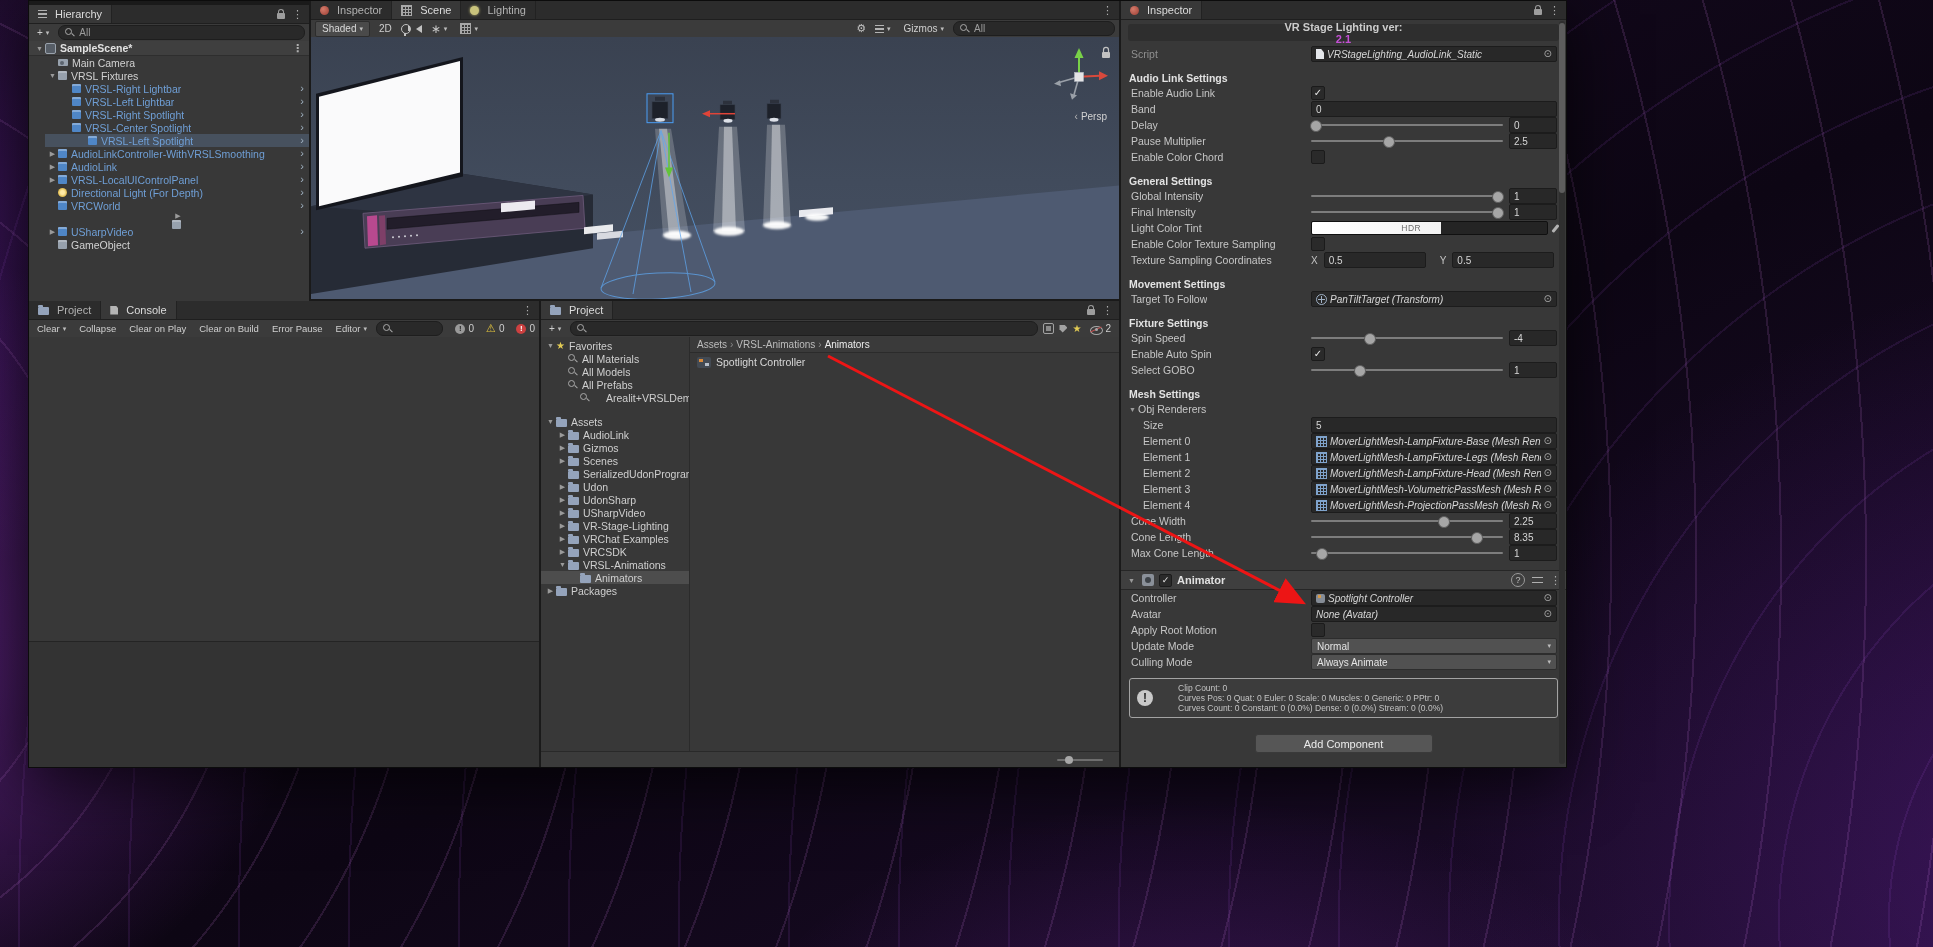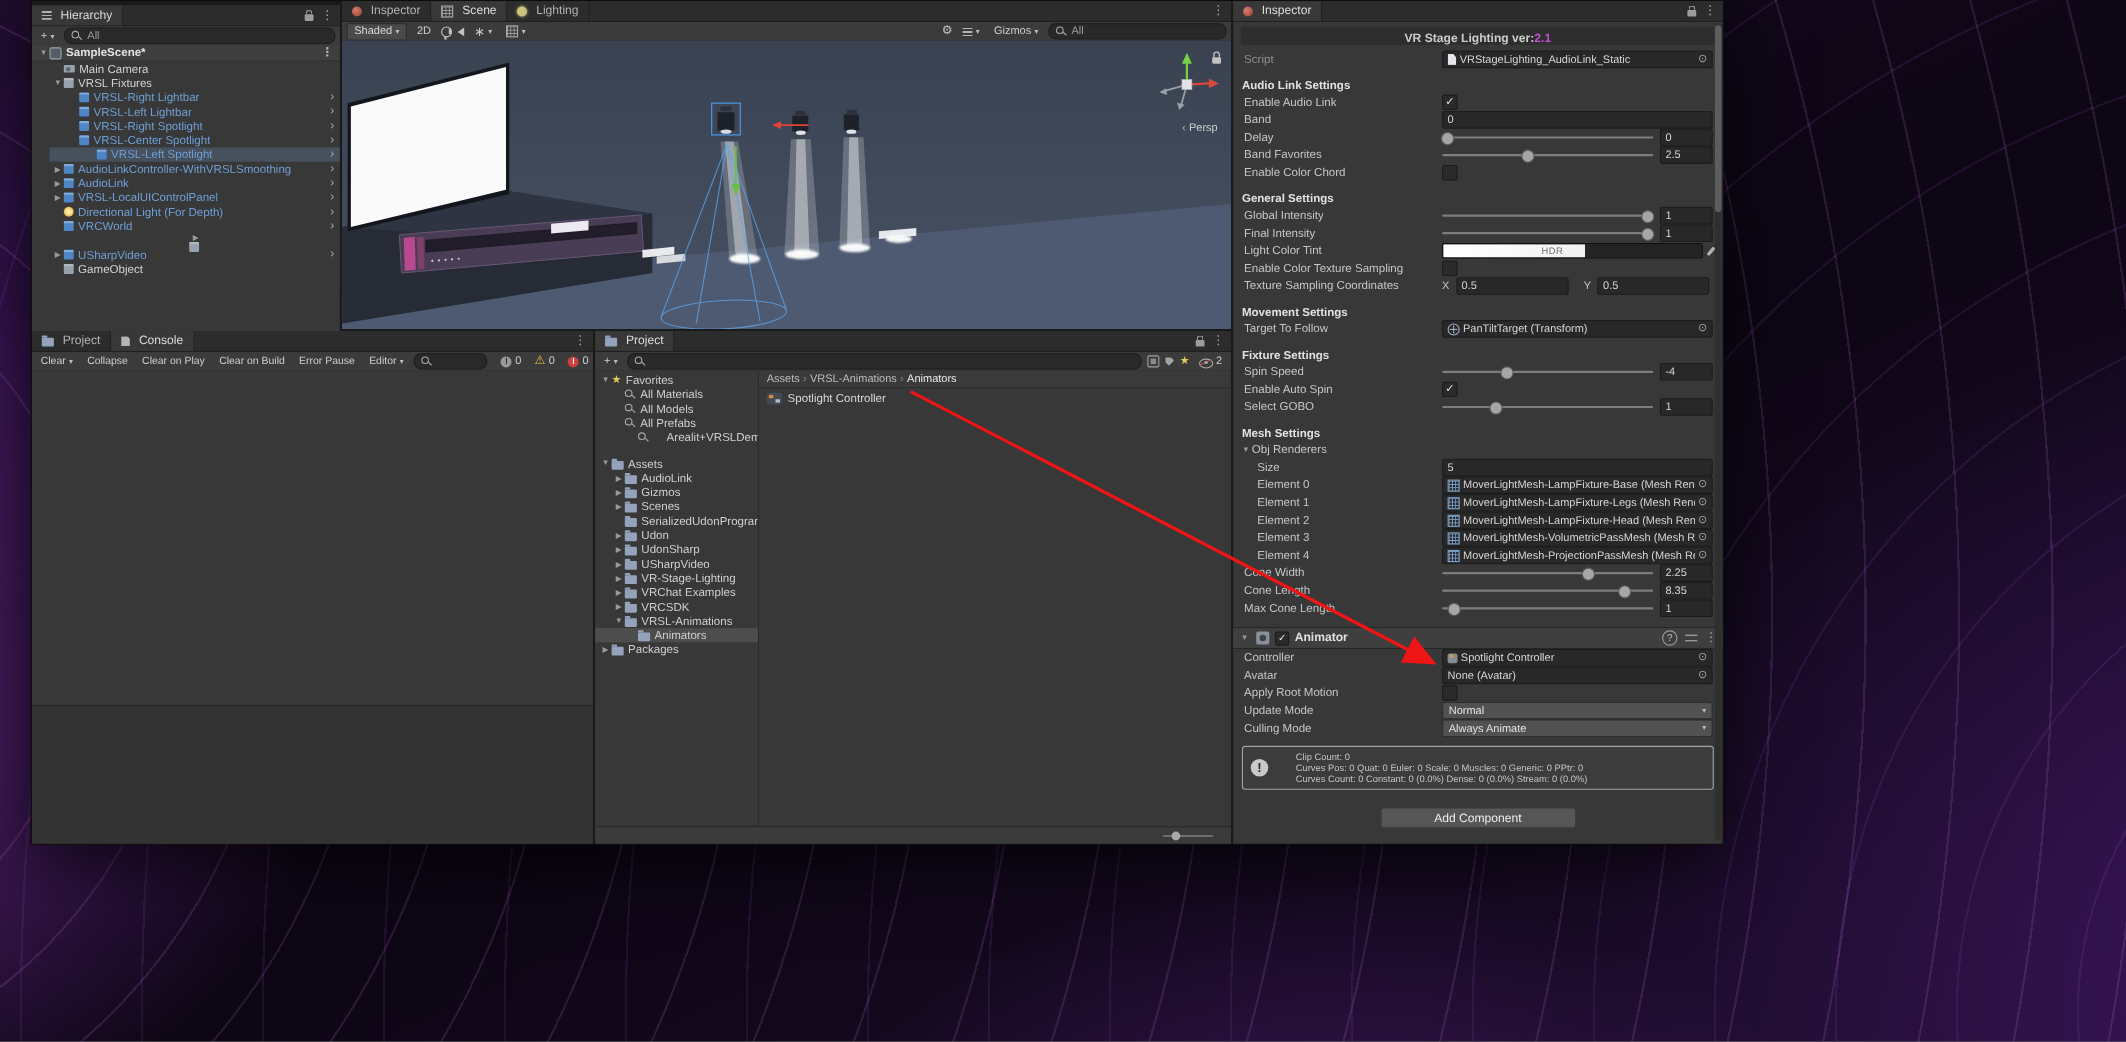--- a/index.html
+++ b/index.html
@@ -119,34 +119,34 @@
   .crumb-sep{color:#8a8a8a;}
   .crumb-sep::after{content:"›";}
   #proj-content{position:absolute;left:149px;top:52px;right:0;bottom:15px;background:#383838;}
   .asset-row{position:absolute;left:7px;top:3px;display:flex;align-items:center;gap:5px;font-size:10.5px;color:#d8d8d8;}
   .proj-footer{position:absolute;left:0;right:0;bottom:0;height:15px;background:#3b3b3b;border-top:1px solid #292929;}
   .zoom{position:absolute;right:16px;top:7px;width:46px;height:2px;background:#6e6e6e;border-radius:1px;}
   .zoom-handle{position:absolute;left:8px;top:-3px;width:8px;height:8px;border-radius:50%;background:#a8a8a8;}
 
   
   #insp-body{position:absolute;top:18px;left:0;right:0;bottom:0;}
-  .vrsl-header{margin:5px 7px 2px;height:17px;background:#2e2e2e;border-radius:3px;display:flex;align-items:flex-end;justify-content:center;gap:0;font-size:11px;font-weight:bold;color:#cccccc;}
+  .vrsl-header{margin:5px 7px 2px;height:17px;background:#2e2e2e;border-radius:3px;display:flex;align-items:center;justify-content:center;gap:0;font-size:11px;font-weight:bold;color:#cccccc;flex-direction:column;}
   .vrsl-ver{color:#c44fd4;}
   #insp-rows{padding-top:3px;}
   .insp-row{position:relative;height:16px;display:flex;align-items:center;padding-left:10px;font-size:10.5px;color:#c6c6c6;}
   .insp-label{white-space:nowrap;overflow:hidden;max-width:176px;}
   .insp-label.dim{color:#909090;}
   .section-h{height:15px;margin-top:8px;display:flex;align-items:center;padding-left:8px;font-weight:bold;font-size:10.5px;color:#e2e2e2;}
   .insp-value{position:absolute;left:190px;right:9px;top:1px;bottom:1px;display:flex;align-items:center;gap:6px;}
   .field{flex:1;height:14px;background:#282828;border:1px solid #1c1c1c;border-radius:2px;display:flex;align-items:center;gap:3px;padding:0 4px;font-size:10px;color:#d6d6d6;overflow:hidden;white-space:nowrap;min-width:0;}
   .field.num{flex:none;width:38px;}
   .field.v2{flex:none;width:92px;}
   .v2l{font-size:10px;color:#c2c2c2;}
   .v2l.y{margin-left:8px;}
-  .obj-text{overflow:hidden;white-space:nowrap;flex:1;min-width:0;}
+  .obj-text{overflow:hidden;white-space:nowrap;flex:1;min-width:0;font-style:italic;}
   .picker{margin-left:auto;color:#a8a8a8;font-size:10px;flex:none;line-height:1;}
   .cb{width:12px;height:12px;background:#2a2a2a;border:1px solid #1b1b1b;border-radius:2px;color:#e8e8e8;font-size:10px;line-height:11px;text-align:center;flex:none;}
   .cb.checked::after{content:"✓";}
   .cb.cb-sm{width:11px;height:11px;font-size:9px;line-height:10px;}
   .slider-track{position:relative;flex:1;height:2px;background:#7d7d7d;border-radius:1px;}
   .slider-handle{position:absolute;top:-4px;width:10px;height:10px;margin-left:-5px;border-radius:50%;background:#a6a6a6;border:1px solid #5e5e5e;}
   .dropdown{flex:1;height:14px;background:#515151;border:1px solid #2d2d2d;border-radius:2px;display:flex;align-items:center;padding:0 5px;font-size:10px;color:#e4e4e4;min-width:0;}
   .dropdown .caret{margin-left:auto;}
   .color-field{flex:1;height:12px;border:1px solid #101010;border-radius:2px;position:relative;background:linear-gradient(90deg,#ffffff 0,#f2f2f2 55%,#242424 55%);overflow:hidden;}
   .hdr-badge{position:absolute;left:38%;top:1px;font-size:8.5px;color:#6e6e6e;letter-spacing:.5px;}
@@ -700,21 +700,21 @@
             <div class="insp-value">
               <div class="slider-track">
                 <span class="slider-handle" style="left: 2%;"></span>
               </div>
               <div class="field num">
                 <span>0</span>
               </div>
             </div>
           </div>
           <div class="insp-row">
-            <span class="insp-label">Band Favorites</span>
+            <span class="insp-label">Pause Multiplier</span>
             <div class="insp-value">
               <div class="slider-track">
                 <span class="slider-handle" style="left: 40%;"></span>
               </div>
               <div class="field num">
                 <span>2.5</span>
               </div>
             </div>
           </div>
           <div class="insp-row">

